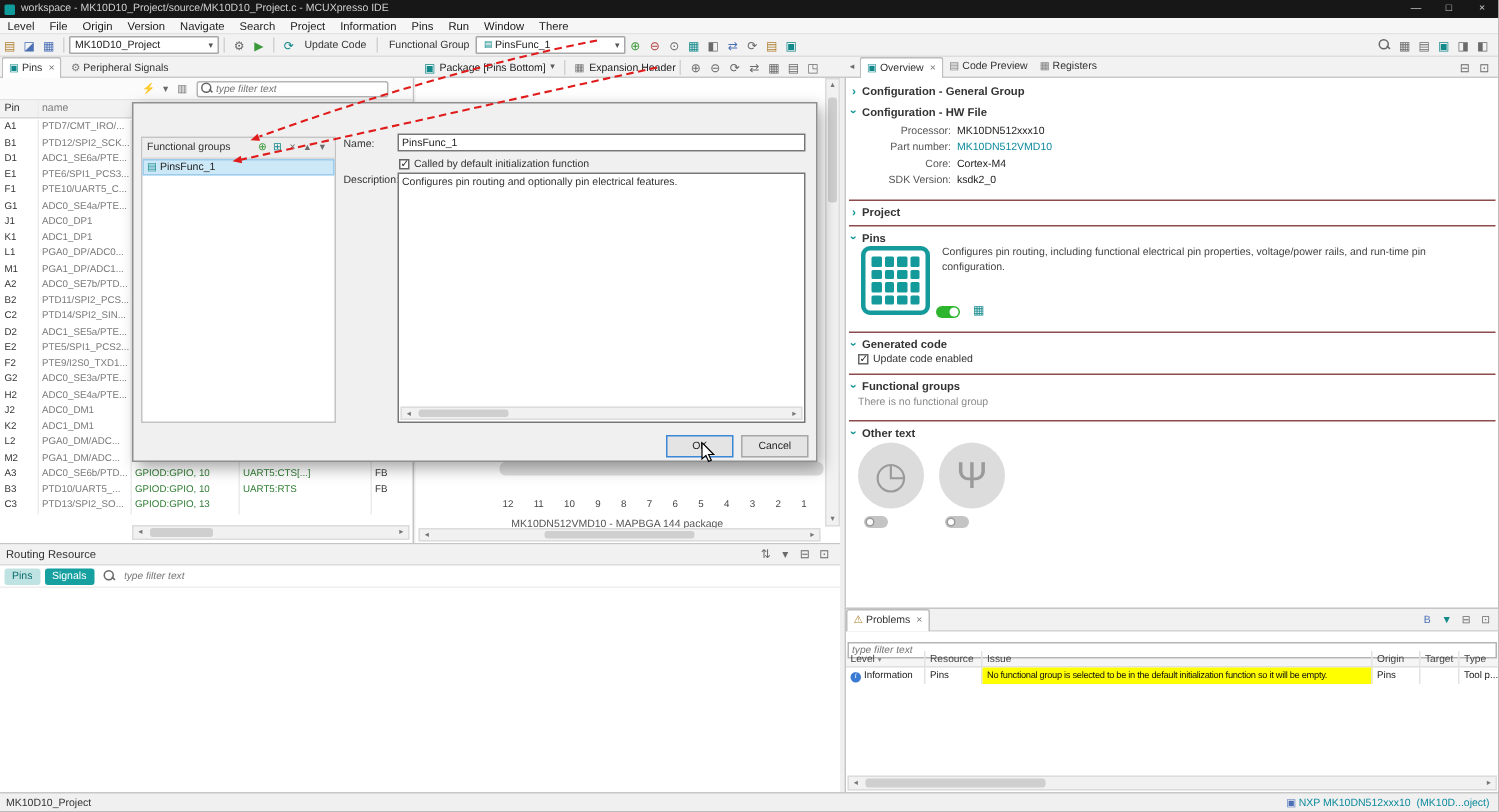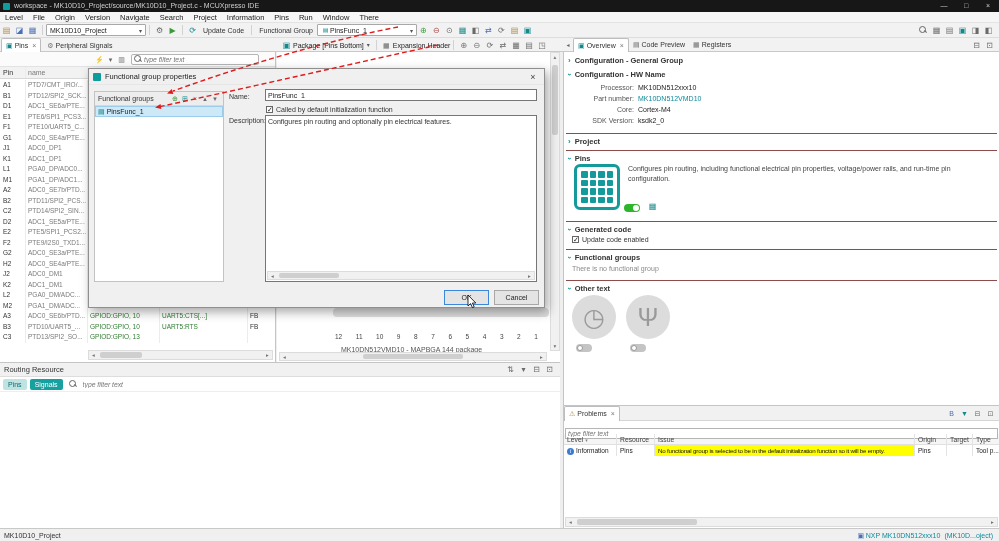--- a/index.html
+++ b/index.html
@@ -643,21 +643,21 @@
     </div>
   </div>
 
   <div class="abs ov">
     <div class="ov-h" style="top:3px">
       <span class="chev">›</span>
       <span>Configuration - General Group</span>
     </div>
     <div class="ov-h" style="top:17px">
       <span class="chev exp">›</span>
-      <span>Configuration - HW Name</span>
+      <span>Configuration - HW File</span>
     </div>
     <div class="hw-row" style="top:31px">
       <span class="hw-label">Processor:</span>
       <span class="hw-val">MK10DN512xxx10</span>
     </div>
     <div class="hw-row" style="top:42px">
       <span class="hw-label">Part number:</span>
       <span class="hw-val link">MK10DN512VMD10</span>
     </div>
     <div class="hw-row" style="top:53px">
@@ -802,25 +802,20 @@
   <div class="abs sbar">
     <span style="margin-left:4px">MK10D10_Project</span>
     <span class="spacer"></span>
     <span class="ti" data-c="blue" style="font-size:7px;width:10px">▣</span>
     <span class="link">NXP MK10DN512xxx10</span>
     <span style="width:4px"></span>
     <span class="link" style="margin-right:6px">(MK10D...oject)</span>
   </div>
 
   <div class="abs dlg">
-    <div class="dlg-title">
-      <span class="dlg-ico"></span>
-      <span>Functional group properties</span>
-      <span class="dlg-close">×</span>
-    </div>
     <div class="gp">
       <div class="gp-head">
         <span>Functional groups</span>
         <span class="gp-icons">
 
         <span class="ti" data-c="green">⊕</span>
             <span class="ti" data-c="teal">⊞</span>
             <span class="ti" data-c="gray">×</span>
             <span class="ti" data-c="gray">▴</span>
             <span class="ti" data-c="gray">▾</span>

